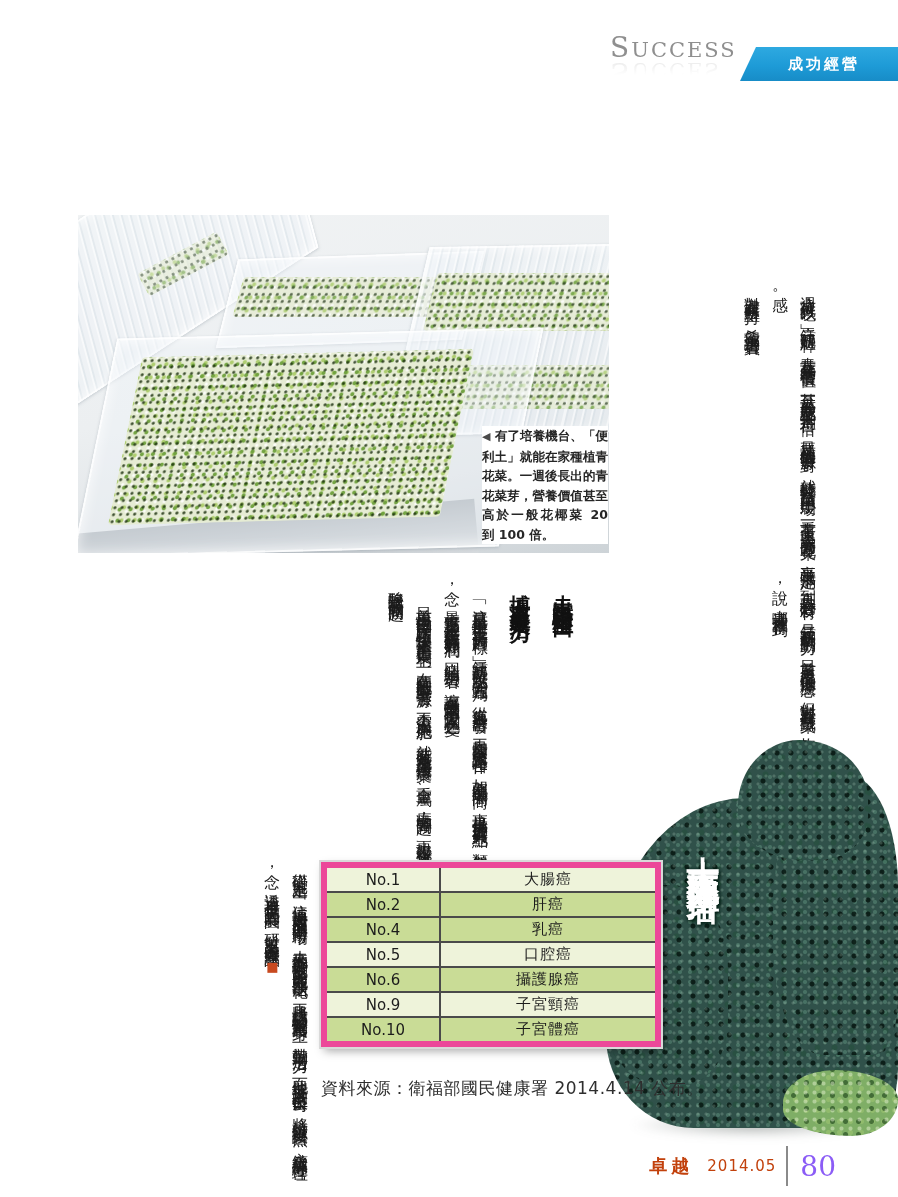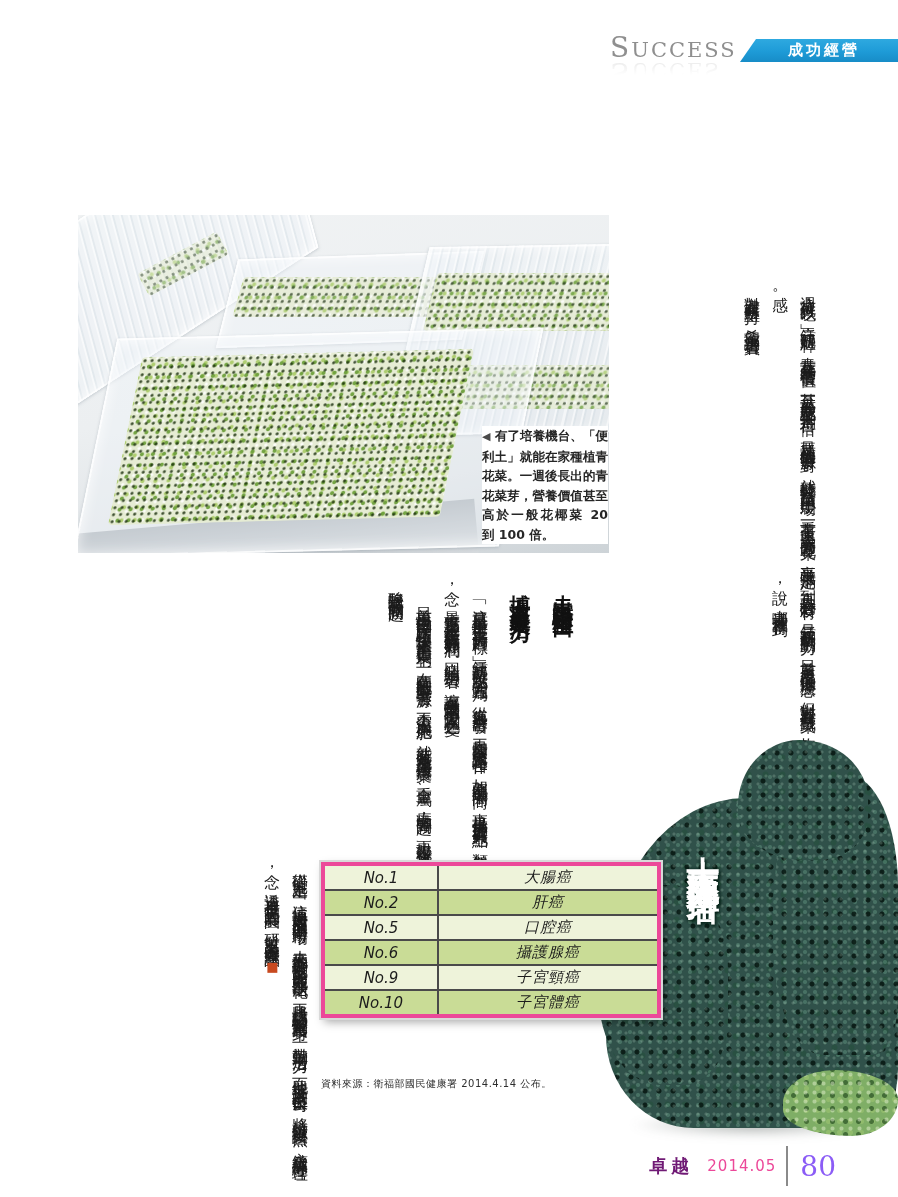--- a/index.html
+++ b/index.html
@@ -13,21 +13,21 @@
   .success-text{
     font-family:"DejaVu Serif",serif;color:#8f8f8f;font-size:21px;letter-spacing:2px;line-height:24px;
   }
   .success-text::first-letter{font-size:28px;}
   .success-reflection{
     transform:scaleY(-1);opacity:.25;margin-top:-4px;
     -webkit-mask-image:linear-gradient(to bottom,transparent 35%,rgba(0,0,0,.9));
     mask-image:linear-gradient(to bottom,transparent 35%,rgba(0,0,0,.9));
   }
   .banner{
-    position:absolute;left:740px;top:39px;width:158px;height:23px;
+    position:absolute;left:740px;top:47px;width:158px;height:34px;
     background:linear-gradient(180deg,#2ea9e0 0%,#1e9bd7 55%,#178cc7 100%);
     clip-path:polygon(16px 0,100% 0,100% 100%,0 100%);
     display:flex;align-items:center;justify-content:center;
   }
   .banner span{color:#fff;font-weight:bold;font-size:15px;letter-spacing:3px;padding-left:10px;}
   
   .photo{
     position:absolute;left:78px;top:215px;width:531px;height:338px;overflow:hidden;
     background:linear-gradient(165deg,#f1f3f4 0%,#eceff1 45%,#dfe3e6 75%,#cdd3d7 100%);
   }
@@ -86,34 +86,33 @@
   }
   .block-mid{left:84px;top:578px;width:410px;height:294px;}
   .block-bottom{left:84px;top:861px;width:230px;height:296px;}
   .endmark{
     display:inline-block;color:#c8491f;font-size:13px;letter-spacing:0;
   }
   
   .cancer-table{
     position:absolute;left:321px;top:862px;width:340px;z-index:5;
     border-collapse:collapse;table-layout:fixed;
-    border:4px solid #ec4899;
+    border:6px solid #ec4899;
     box-shadow:0 0 0 2px #d9d9d9,3px 4px 9px rgba(0,0,0,.35);
     background:#0f766e;
-    font-style:italic;
   }
   .cancer-table td{
     border:2px solid #4a4a4a;height:23px;text-align:center;
     font-size:15px;color:#1c1c1c;padding:0;letter-spacing:1px;
   }
   .cancer-table .rank{width:112px;letter-spacing:0;}
   .row-light td{background:#eef3da;}
   .row-dark td{background:#c9dc96;}
   .table-source{
-    position:absolute;left:321px;top:1077px;font-size:10px;color:#2e2e2e;letter-spacing:.5px;z-index:5;
+    position:absolute;left:321px;top:1077px;font-size:17px;color:#2e2e2e;letter-spacing:.5px;z-index:5;
   }
   
   .broccoli{position:absolute;left:598px;top:740px;width:300px;height:402px;}
   .blob{
     position:absolute;
     background-color:#30514a;
     background-image:
       radial-gradient(rgba(195,225,205,.22) 1px,transparent 2px),
       radial-gradient(rgba(6,22,16,.85) 2px,transparent 3px),
       radial-gradient(rgba(95,145,125,.5) 1.5px,transparent 2.5px),
@@ -142,22 +141,22 @@
     position:absolute;left:680px;top:830px;height:310px;z-index:6;
     writing-mode:vertical-rl;text-orientation:upright;
     color:#ffffff;font-size:33px;font-weight:bold;letter-spacing:5px;
     text-shadow:0 0 4px rgba(5,35,25,.9),1px 2px 3px rgba(5,30,20,.8);
   }
   
   .footer{
     position:absolute;right:62px;top:1144px;height:44px;
     display:flex;align-items:center;
   }
-  .footer .mag{font-weight:bold;font-size:18px;color:#701a75;letter-spacing:4px;}
-  .footer .issue{font-size:15px;color:#ec4899;margin-left:14px;letter-spacing:1px;}
+  .footer .mag{font-weight:bold;font-size:18px;color:#c2410c;letter-spacing:4px;}
+  .footer .issue{font-size:15px;color:#c2410c;margin-left:14px;letter-spacing:1px;}
   .footer .divider{width:2px;height:40px;background:#8a8a8a;margin:0 12px 0 10px;}
   .footer .pageno{font-family:"DejaVu Serif",serif;font-size:28px;color:#8b5cf6;}
 </style>
 </head>
 <body>
 
 <div id="page">
 
   <div class="success-wrap">
     <div class="success-text">SUCCESS</div>
@@ -220,20 +219,24 @@
   <table class="cancer-table">
     <tbody>
       <tr class="row-light">
         <td class="rank">No.1</td>
         <td>大腸癌</td>
       </tr>
       <tr class="row-dark">
         <td class="rank">No.2</td>
         <td>肝癌</td>
       </tr>
+      <tr class="row-dark">
+        <td class="rank">No.4</td>
+        <td>乳癌</td>
+      </tr>
       <tr class="row-light">
         <td class="rank">No.5</td>
         <td>口腔癌</td>
       </tr>
       <tr class="row-dark">
         <td class="rank">No.6</td>
         <td>攝護腺癌</td>
       </tr>
       <tr class="row-light">
         <td class="rank">No.9</td>

